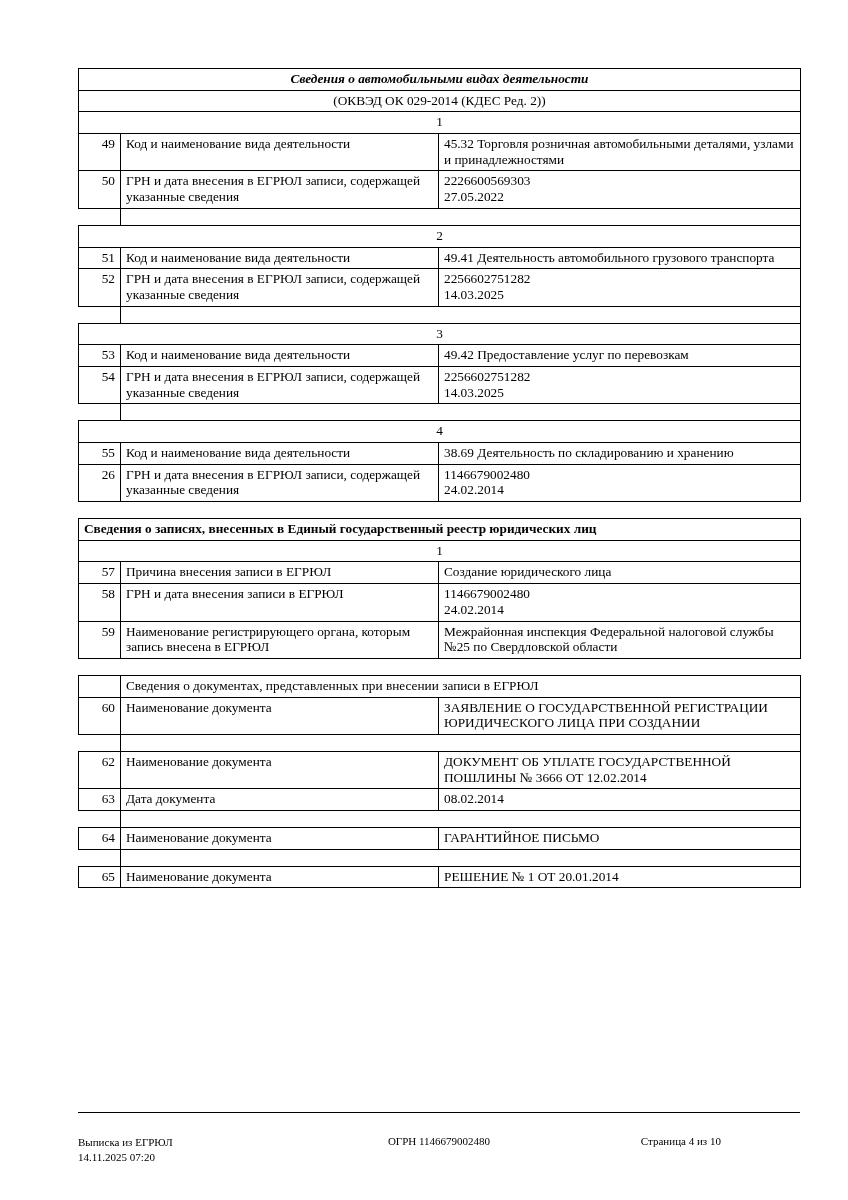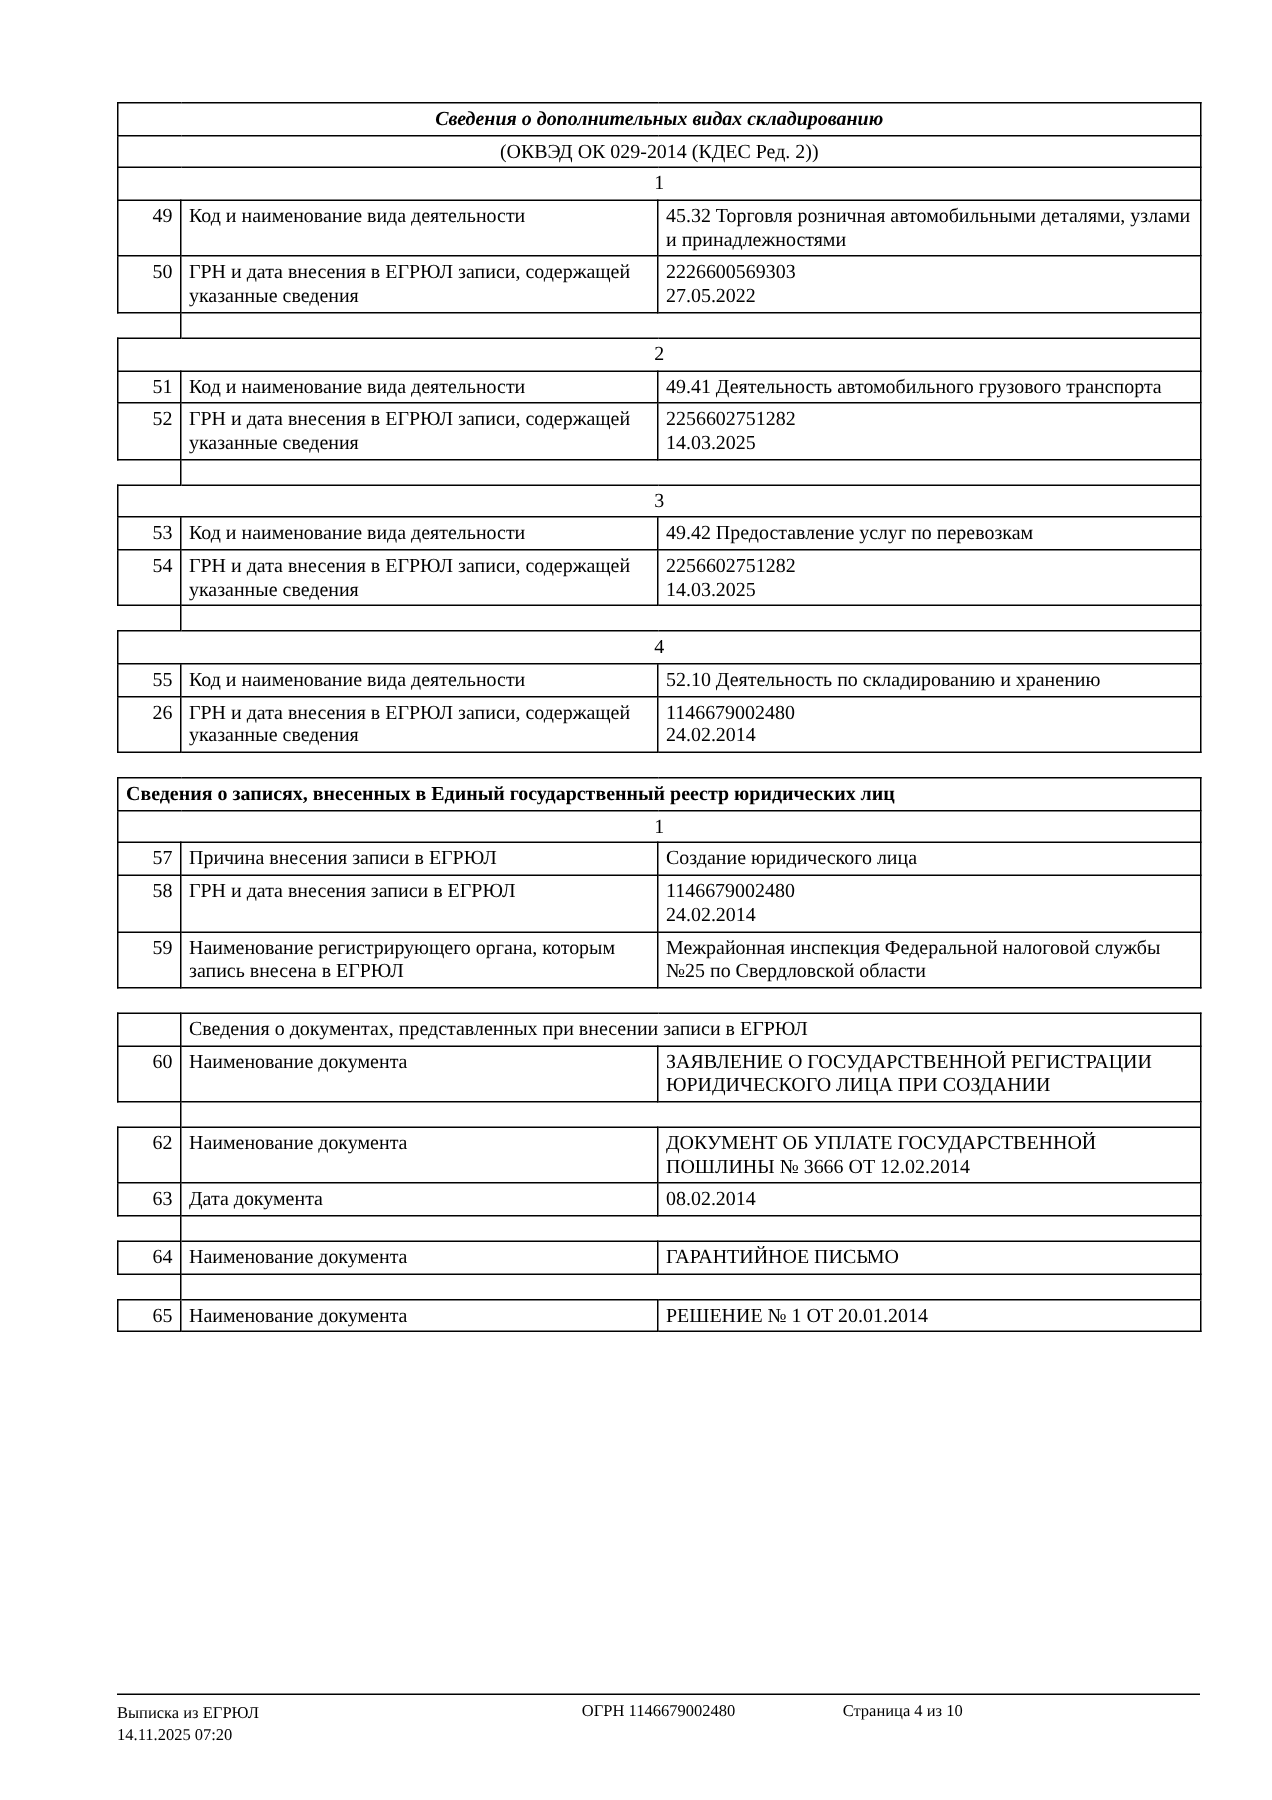--- a/index.html
+++ b/index.html
@@ -77,45 +77,45 @@
     padding: 3px 5px 4px 5px;
   }
   .footer {
     position: absolute;
     left: 78px;
     right: 48px;
     bottom: 36px;
     font-size: 11px;
     font-family: "Liberation Serif", serif;
     border-top: 1px solid #000;
-    padding-top: 5px;
+    padding-top: 22px;
     display: flex;
     justify-content: space-between;
     align-items: flex-start;
   }
   .footer .left { width: 33%; line-height: 1.3; }
   .footer .center { width: 34%; text-align: center; }
-  .footer .right { width: 33%; text-align: left; }
+  .footer .right { width: 33%; text-align: center; }
   .nowrap-pre { white-space: pre-line; }
 </style>
 </head>
 <body>
 
 <div class="page">
 
   <table class="doc">
     <colgroup>
       <col style="width:42px">
       <col style="width:318px">
       <col style="width:362px">
     </colgroup>
     <tbody>
 
       <tr>
-        <td class="section-title" colspan="3">Сведения о дополнительных видах складированию</td>
+        <td class="section-title" colspan="3">Сведения о автомобильными видах деятельности</td>
       </tr>
       <tr>
         <td class="section-sub" colspan="3">(ОКВЭД ОК 029-2014 (КДЕС Ред. 2))</td>
       </tr>
 
       <tr>
         <td class="group-num" colspan="3">1</td>
       </tr>
       <tr>
         <td class="num">49</td>
@@ -170,21 +170,21 @@
         <td class="outside"></td>
         <td colspan="2"></td>
       </tr>
 
       <tr>
         <td class="group-num" colspan="3">4</td>
       </tr>
       <tr>
         <td class="num">55</td>
         <td class="label">Код и наименование вида деятельности</td>
-        <td class="value">52.10 Деятельность по складированию и хранению</td>
+        <td class="value">38.69 Деятельность по складированию и хранению</td>
       </tr>
       <tr>
         <td class="num">26</td>
         <td class="label">ГРН и дата внесения в ЕГРЮЛ записи, содержащей указанные сведения</td>
         <td class="value nowrap-pre">1146679002480
 24.02.2014</td>
       </tr>
       <tr class="spacer">
         <td class="outside"></td>
         <td class="outside" colspan="2"></td>

